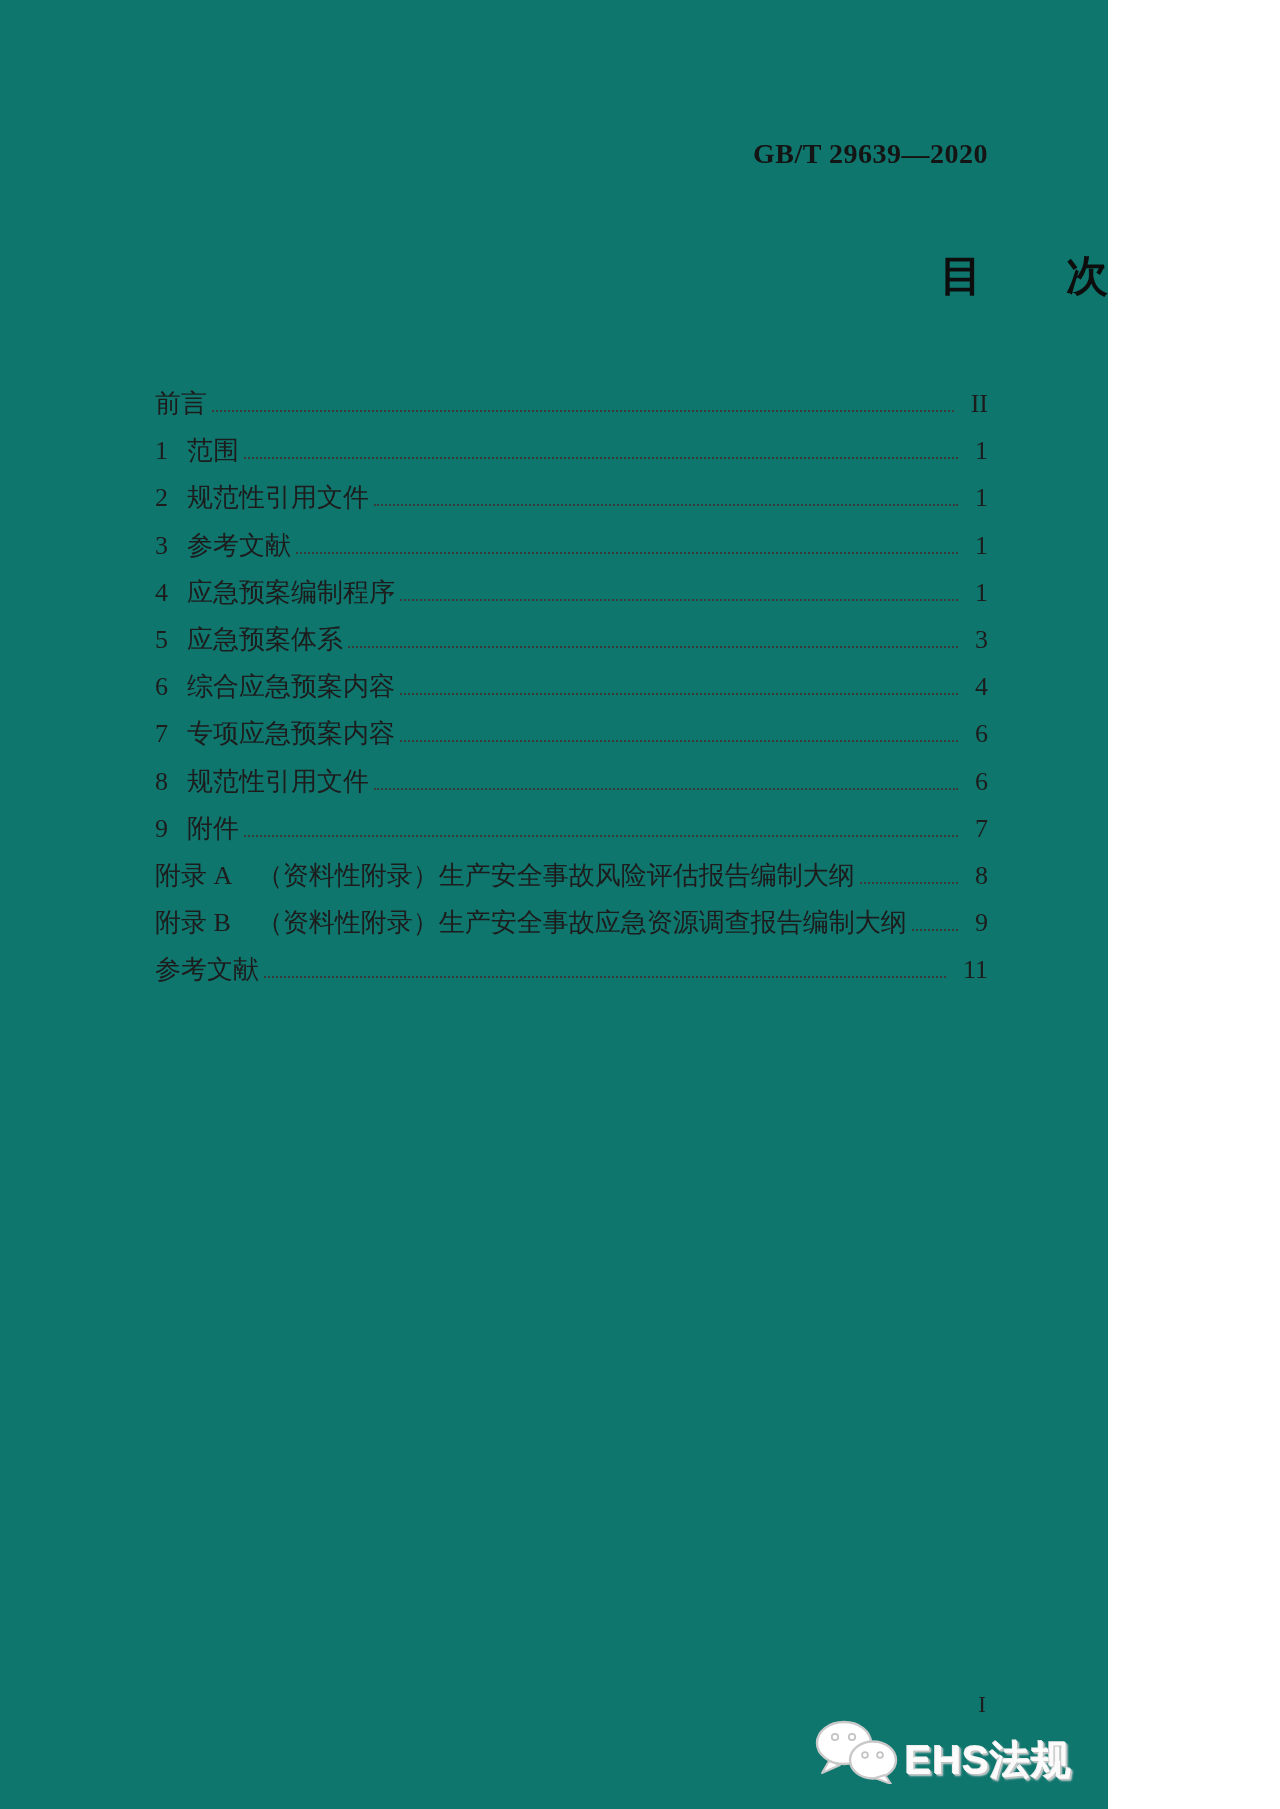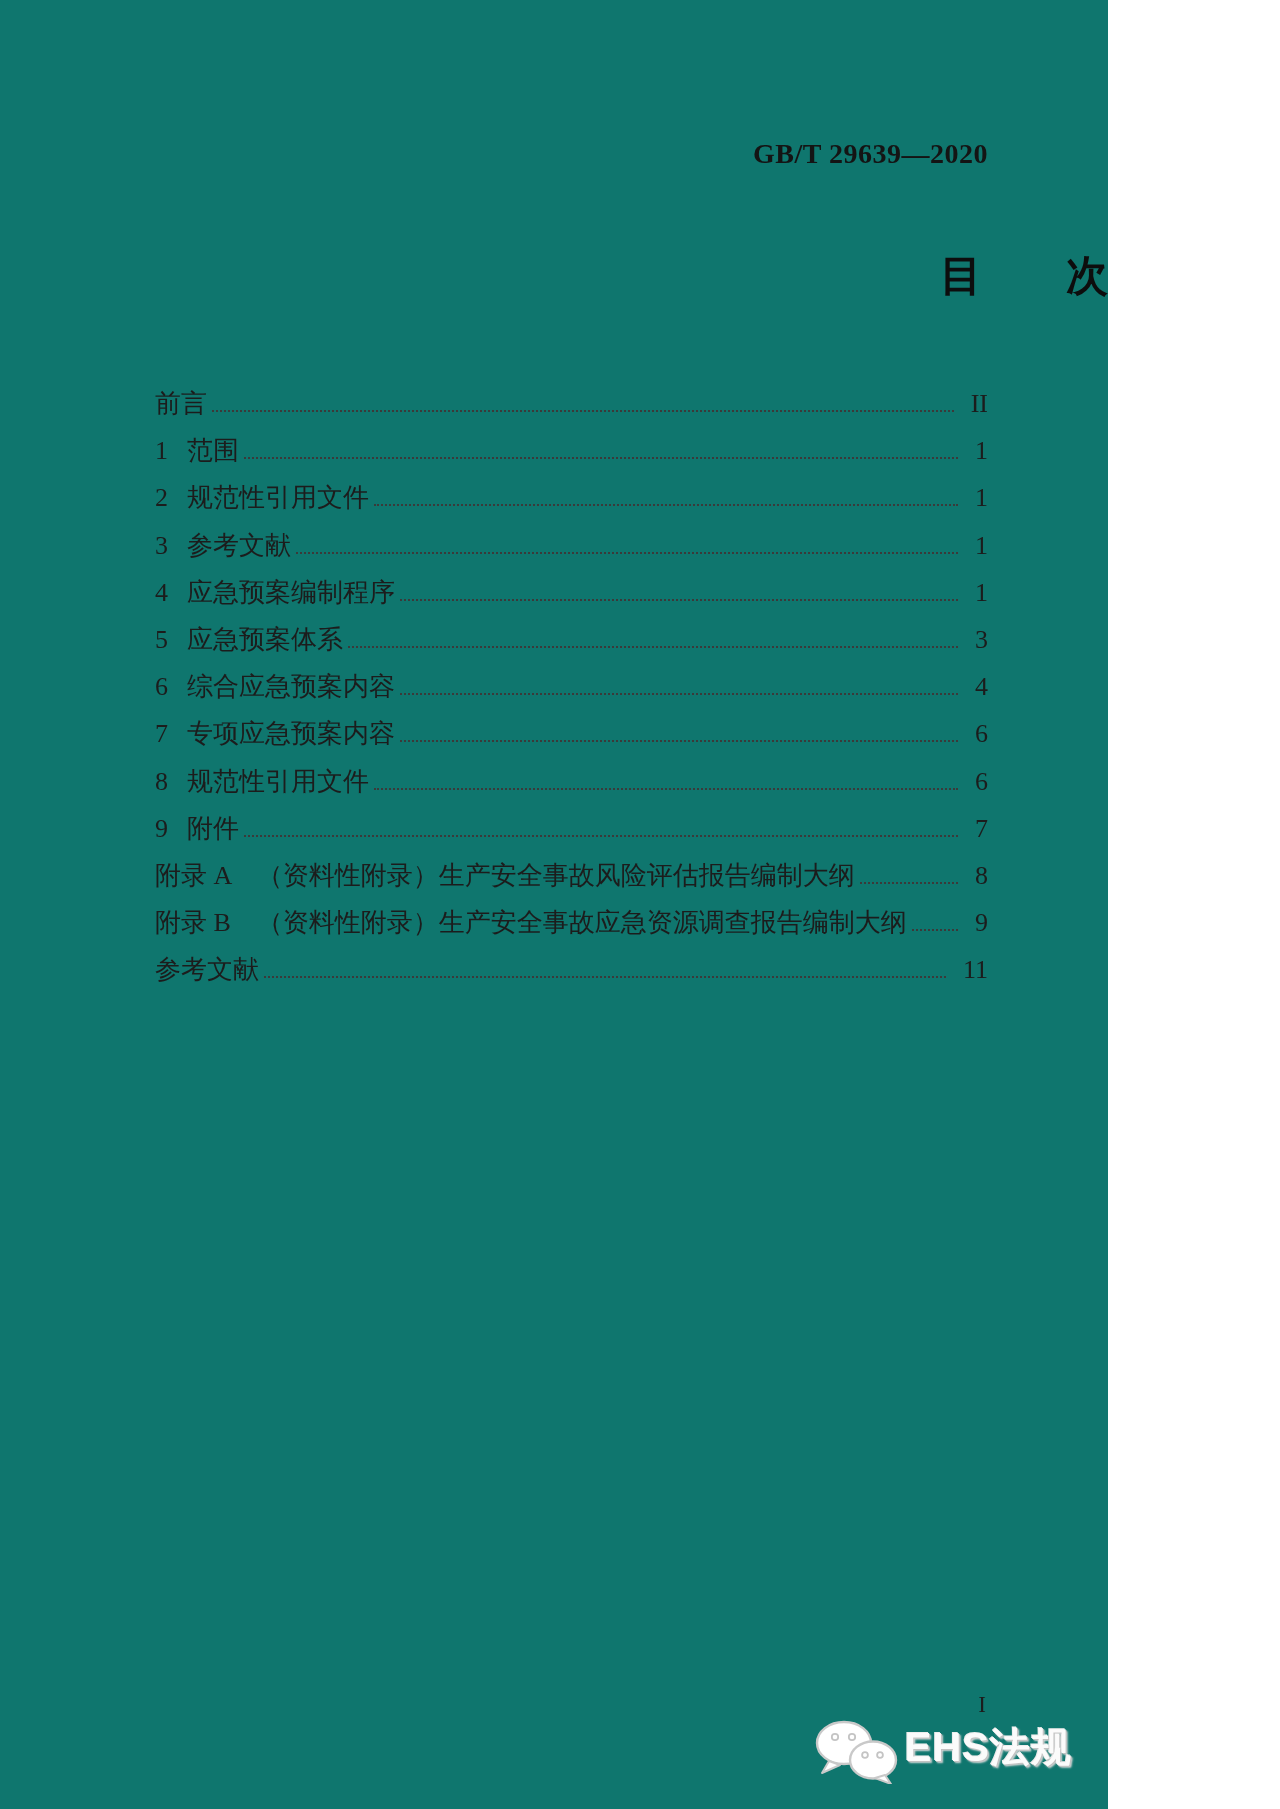--- a/index.html
+++ b/index.html
@@ -72,21 +72,21 @@
     top: 1692px;
     right: 122px;
     font-size: 23px;
     color: #1c1c1c;
   }
   .watermark {
     position: absolute;
     top: 1720px;
     right: 36px;
     display: flex;
-    align-items: flex-start;
+    align-items: flex-end;
   }
   .watermark-text {
     font-family: "Liberation Sans", "DejaVu Sans", sans-serif;
     font-size: 40px;
     font-weight: 700;
     color: #fbfbfb;
     text-shadow: 1px 1px 0 #c2c2c2, 2px 2px 2px #d8d8d8, -1px -1px 0 #ededed;
     letter-spacing: 1px;
   }
 </style>

